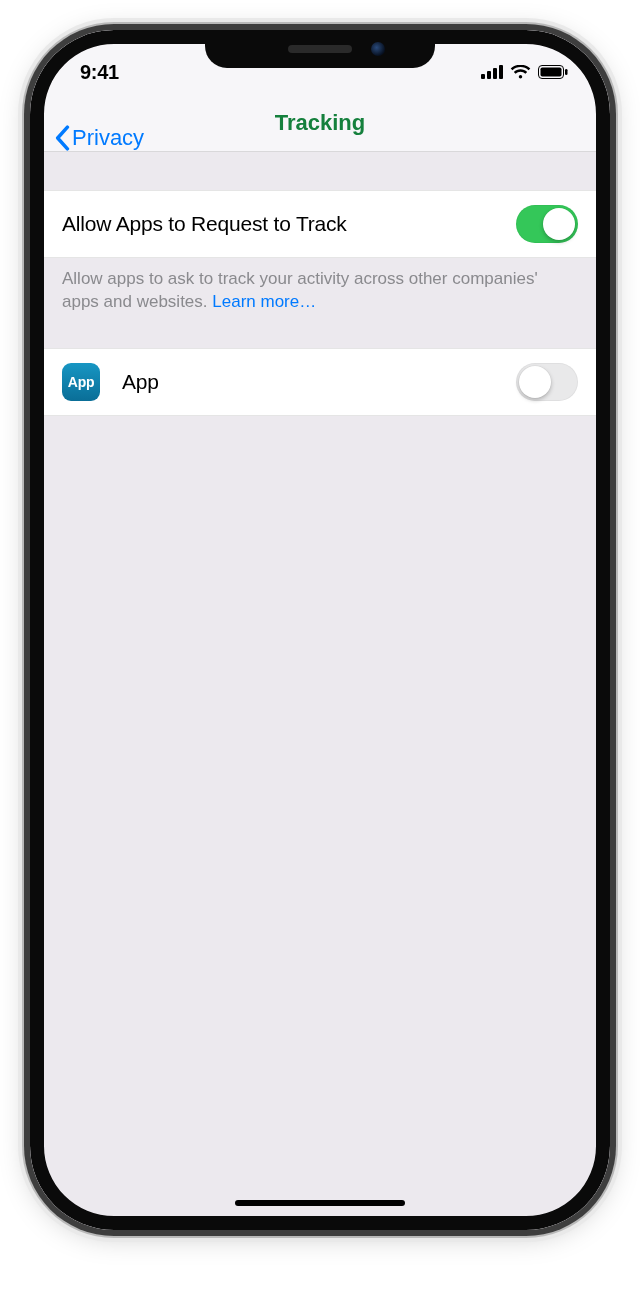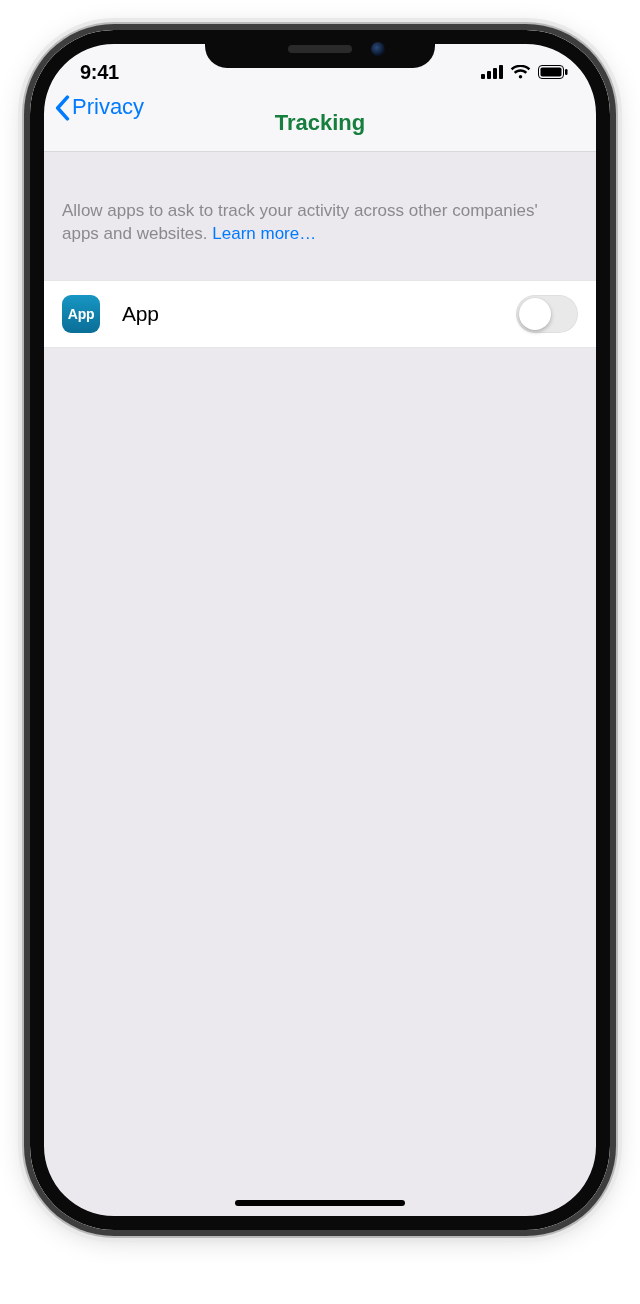--- a/index.html
+++ b/index.html
@@ -118,21 +118,21 @@
       display: flex;
       align-items: center;
       justify-content: center;
     }
     .nav-back {
       position: absolute;
       left: 10px;
       top: 0;
       bottom: 0;
       display: flex;
-      align-items: flex-start;
+      align-items: flex-end;
       gap: 2px;
       color: #007aff;
       font-size: 22px;
       cursor: pointer;
     }
     .nav-back svg { margin-top: 1px; }
     .nav-title {
       font-size: 22px;
       font-weight: 600;
       color: #15803d;
@@ -271,20 +271,26 @@
           <svg width="16" height="26" viewBox="0 0 14 24">
             <path d="M12 2 L3 12 L12 22" fill="none" stroke="#007aff" stroke-width="3.2" stroke-linecap="round" stroke-linejoin="round"></path>
           </svg>
           <span>Privacy</span>
         </div>
         <div class="nav-title">Tracking</div>
       </div>
 
       <div class="content">
 
+        <div class="cell">
+          <span class="label">Allow Apps to Request to Track</span>
+          <div id="sw-main" class="switch on">
+            <div class="knob"></div>
+          </div>
+        </div>
 
         <div class="group-footer">
           <span>Allow apps to ask to track your activity across other companies' apps and websites. </span><a href="#">Learn more…</a>
         </div>
 
         <div class="spacer"></div>
 
         <div class="cell">
           <div class="left">
             <div class="app-icon">

